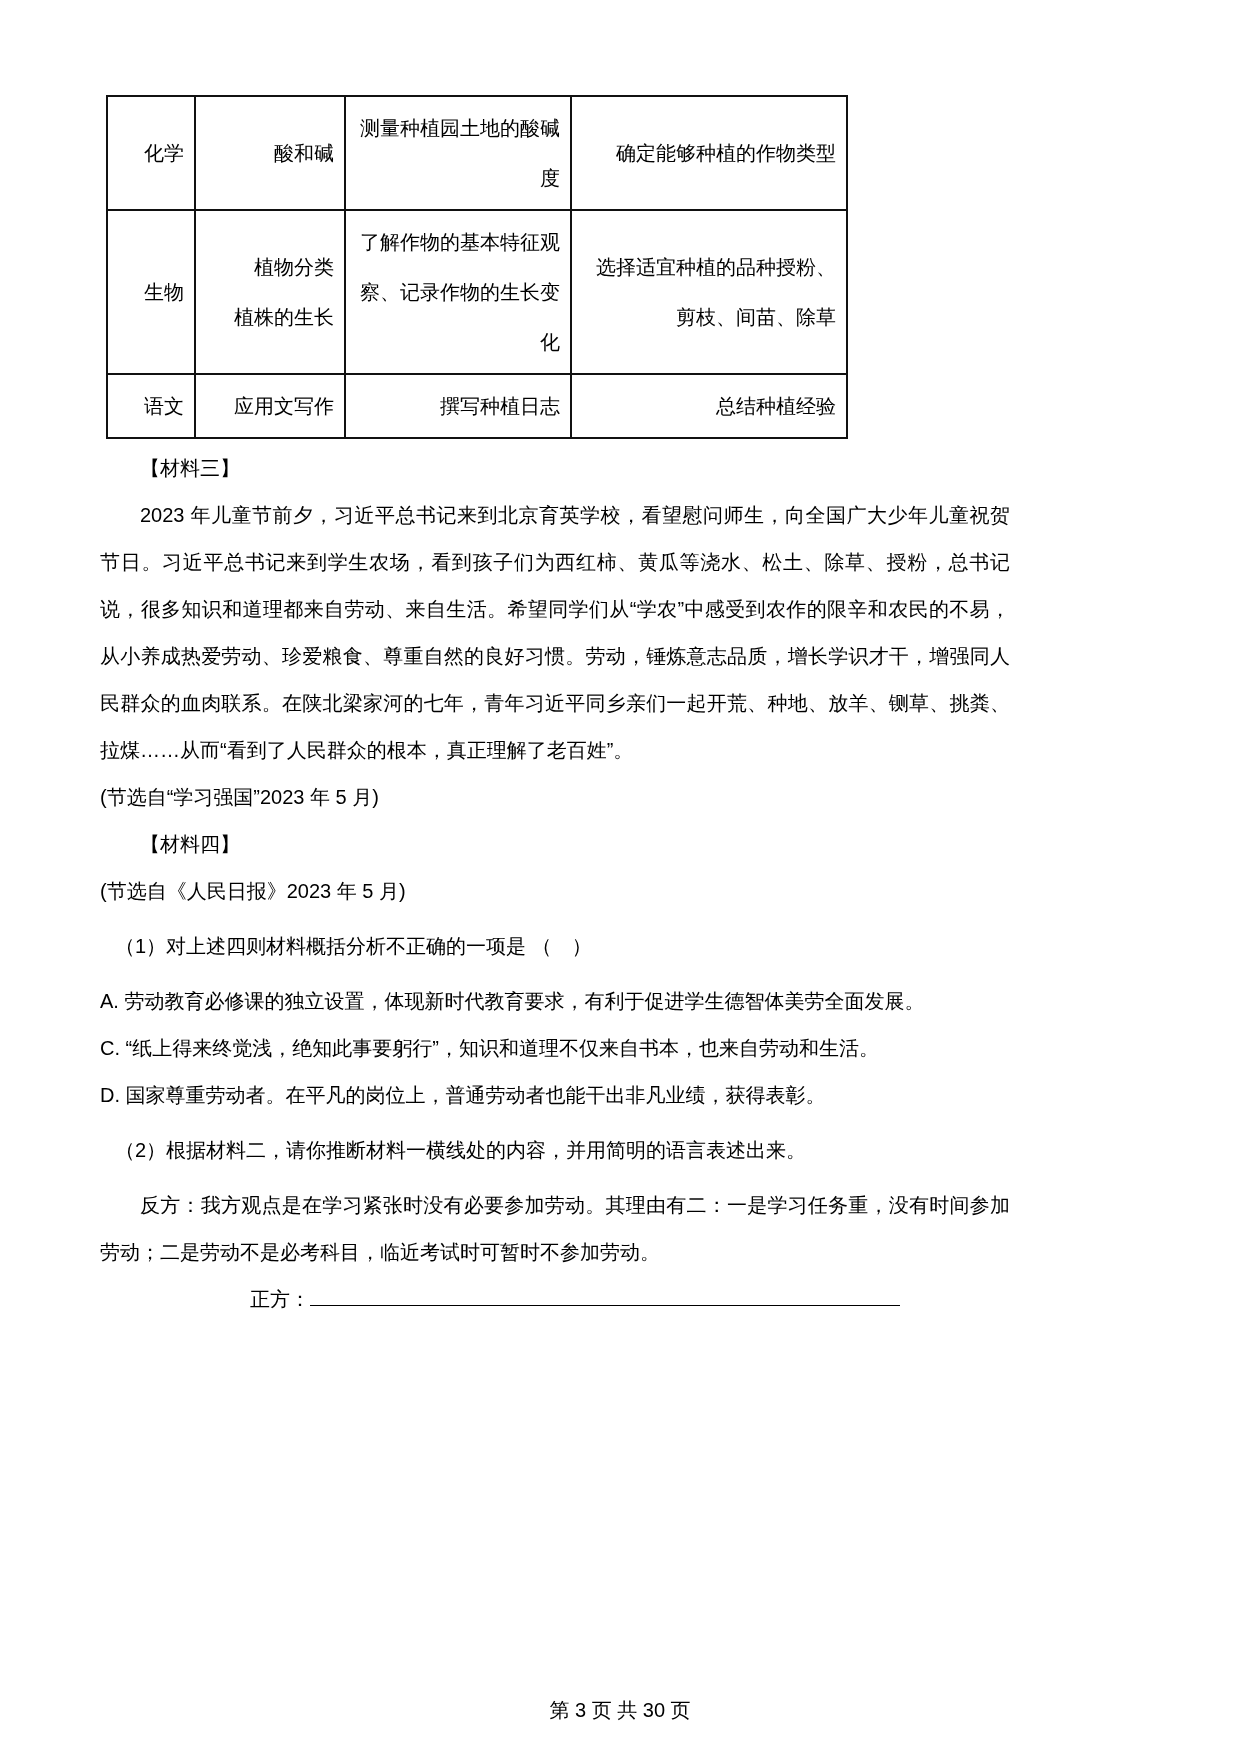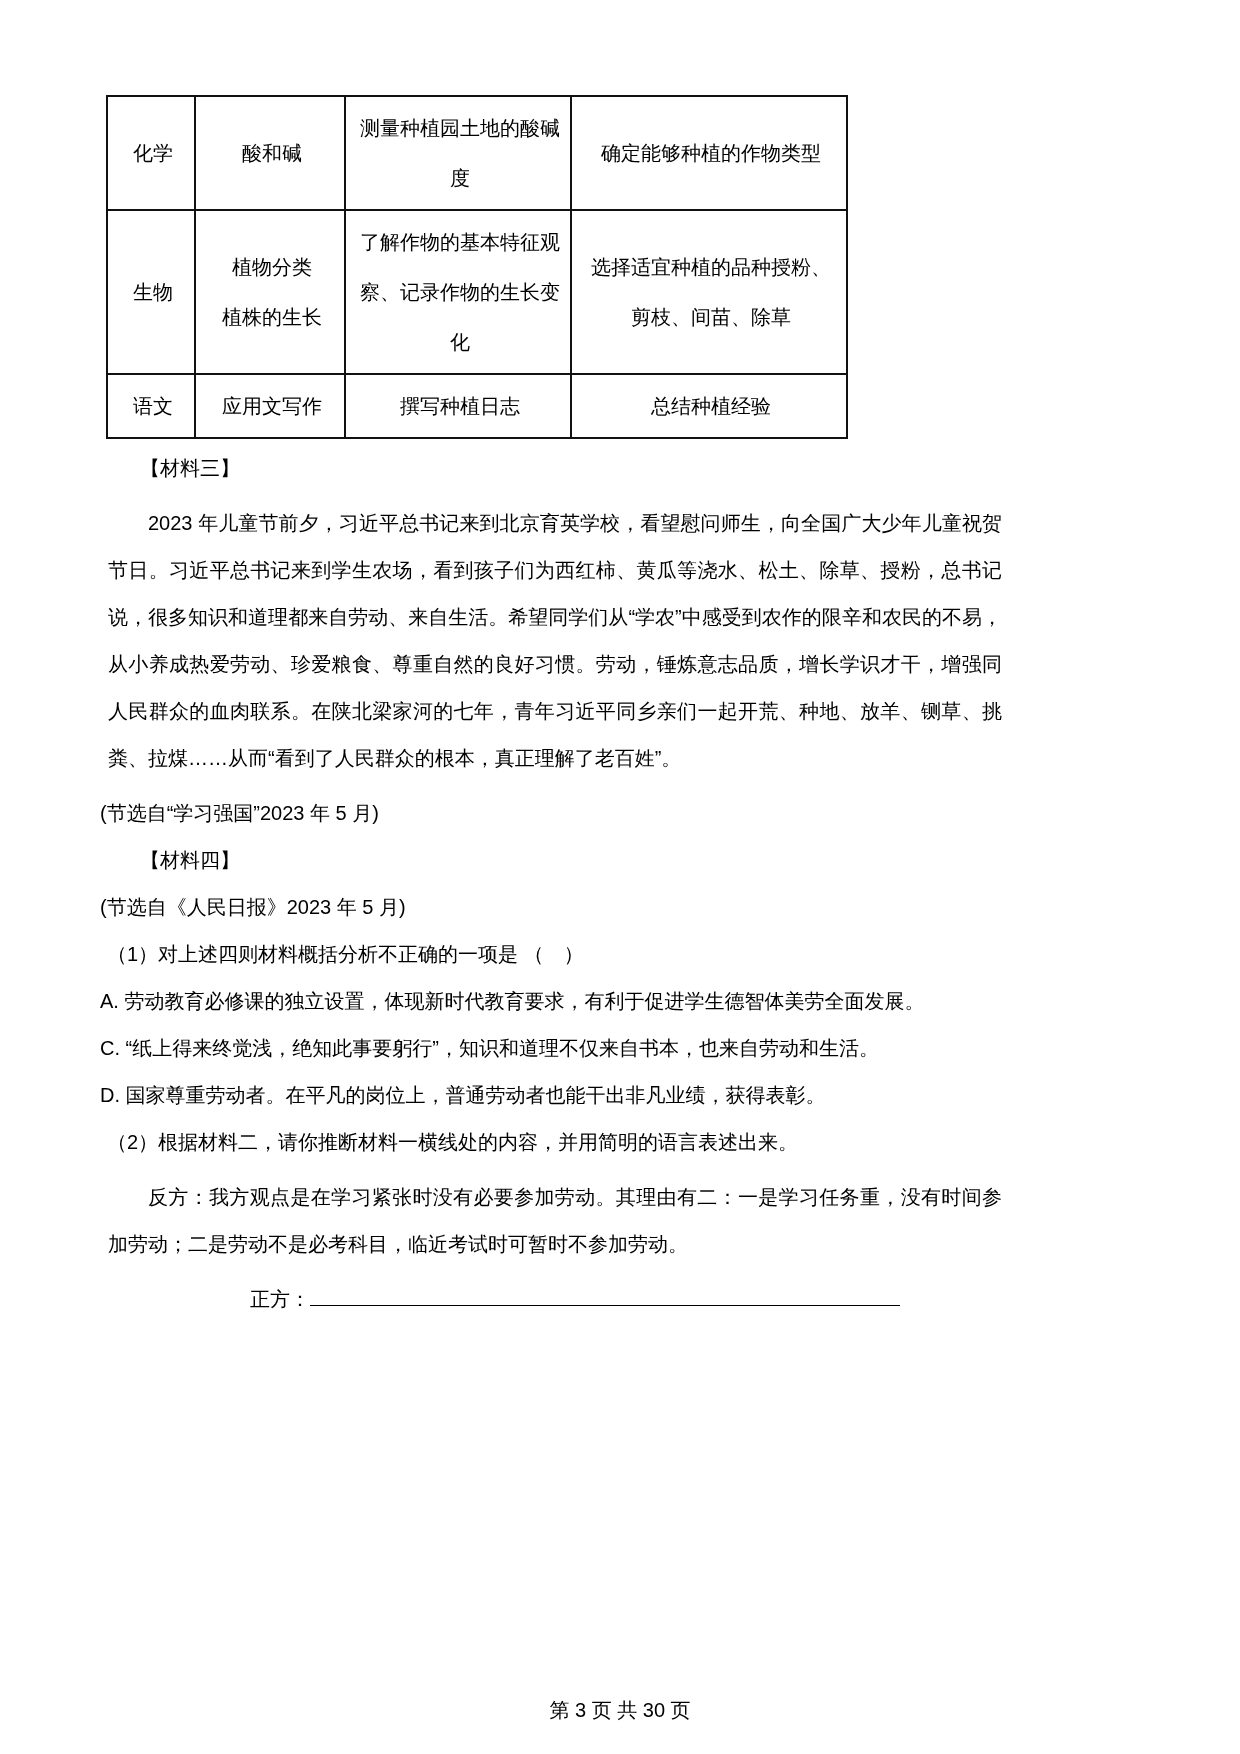--- a/index.html
+++ b/index.html
@@ -17,31 +17,31 @@
     table-layout:fixed;
     width:740px;
     margin:0 0 6px 6px;
     font-size:20px;
   }
   table.grid td{
     border:2px solid #111;
     vertical-align:middle;
     padding:6px 10px 6px 14px;
     line-height:50px;
-    text-align:center;
+    text-align:right;
     word-break:break-all;
   }
   .col1{width:88px;}
   .col2{width:150px;}
   .col3{width:226px;}
   .col4{width:276px;}
   .heading{margin:0;text-indent:2em;}
-  .para{margin:8px;text-indent:2em;text-align:justify;word-break:break-all;}
+  .para{margin:0;text-indent:2em;text-align:justify;word-break:break-all;}
   .citation{margin:0;text-align:left;}
-  .qline{margin:0;text-indent:0.35em;text-align:justify;word-break:break-all;}
+  .qline{margin:8px;text-indent:0.35em;text-align:justify;word-break:break-all;}
   .oline{margin:0;text-align:justify;word-break:break-all;}
   .pro-line{margin:0;padding-left:2em;white-space:nowrap;text-align:center;}
   .blank{
     display:inline-block;
     width:590px;height:20px;
     border-bottom:1.5px solid #000;
     vertical-align:baseline;
   }
   .footer{
     position:absolute;left:0;bottom:34px;width:100%;

